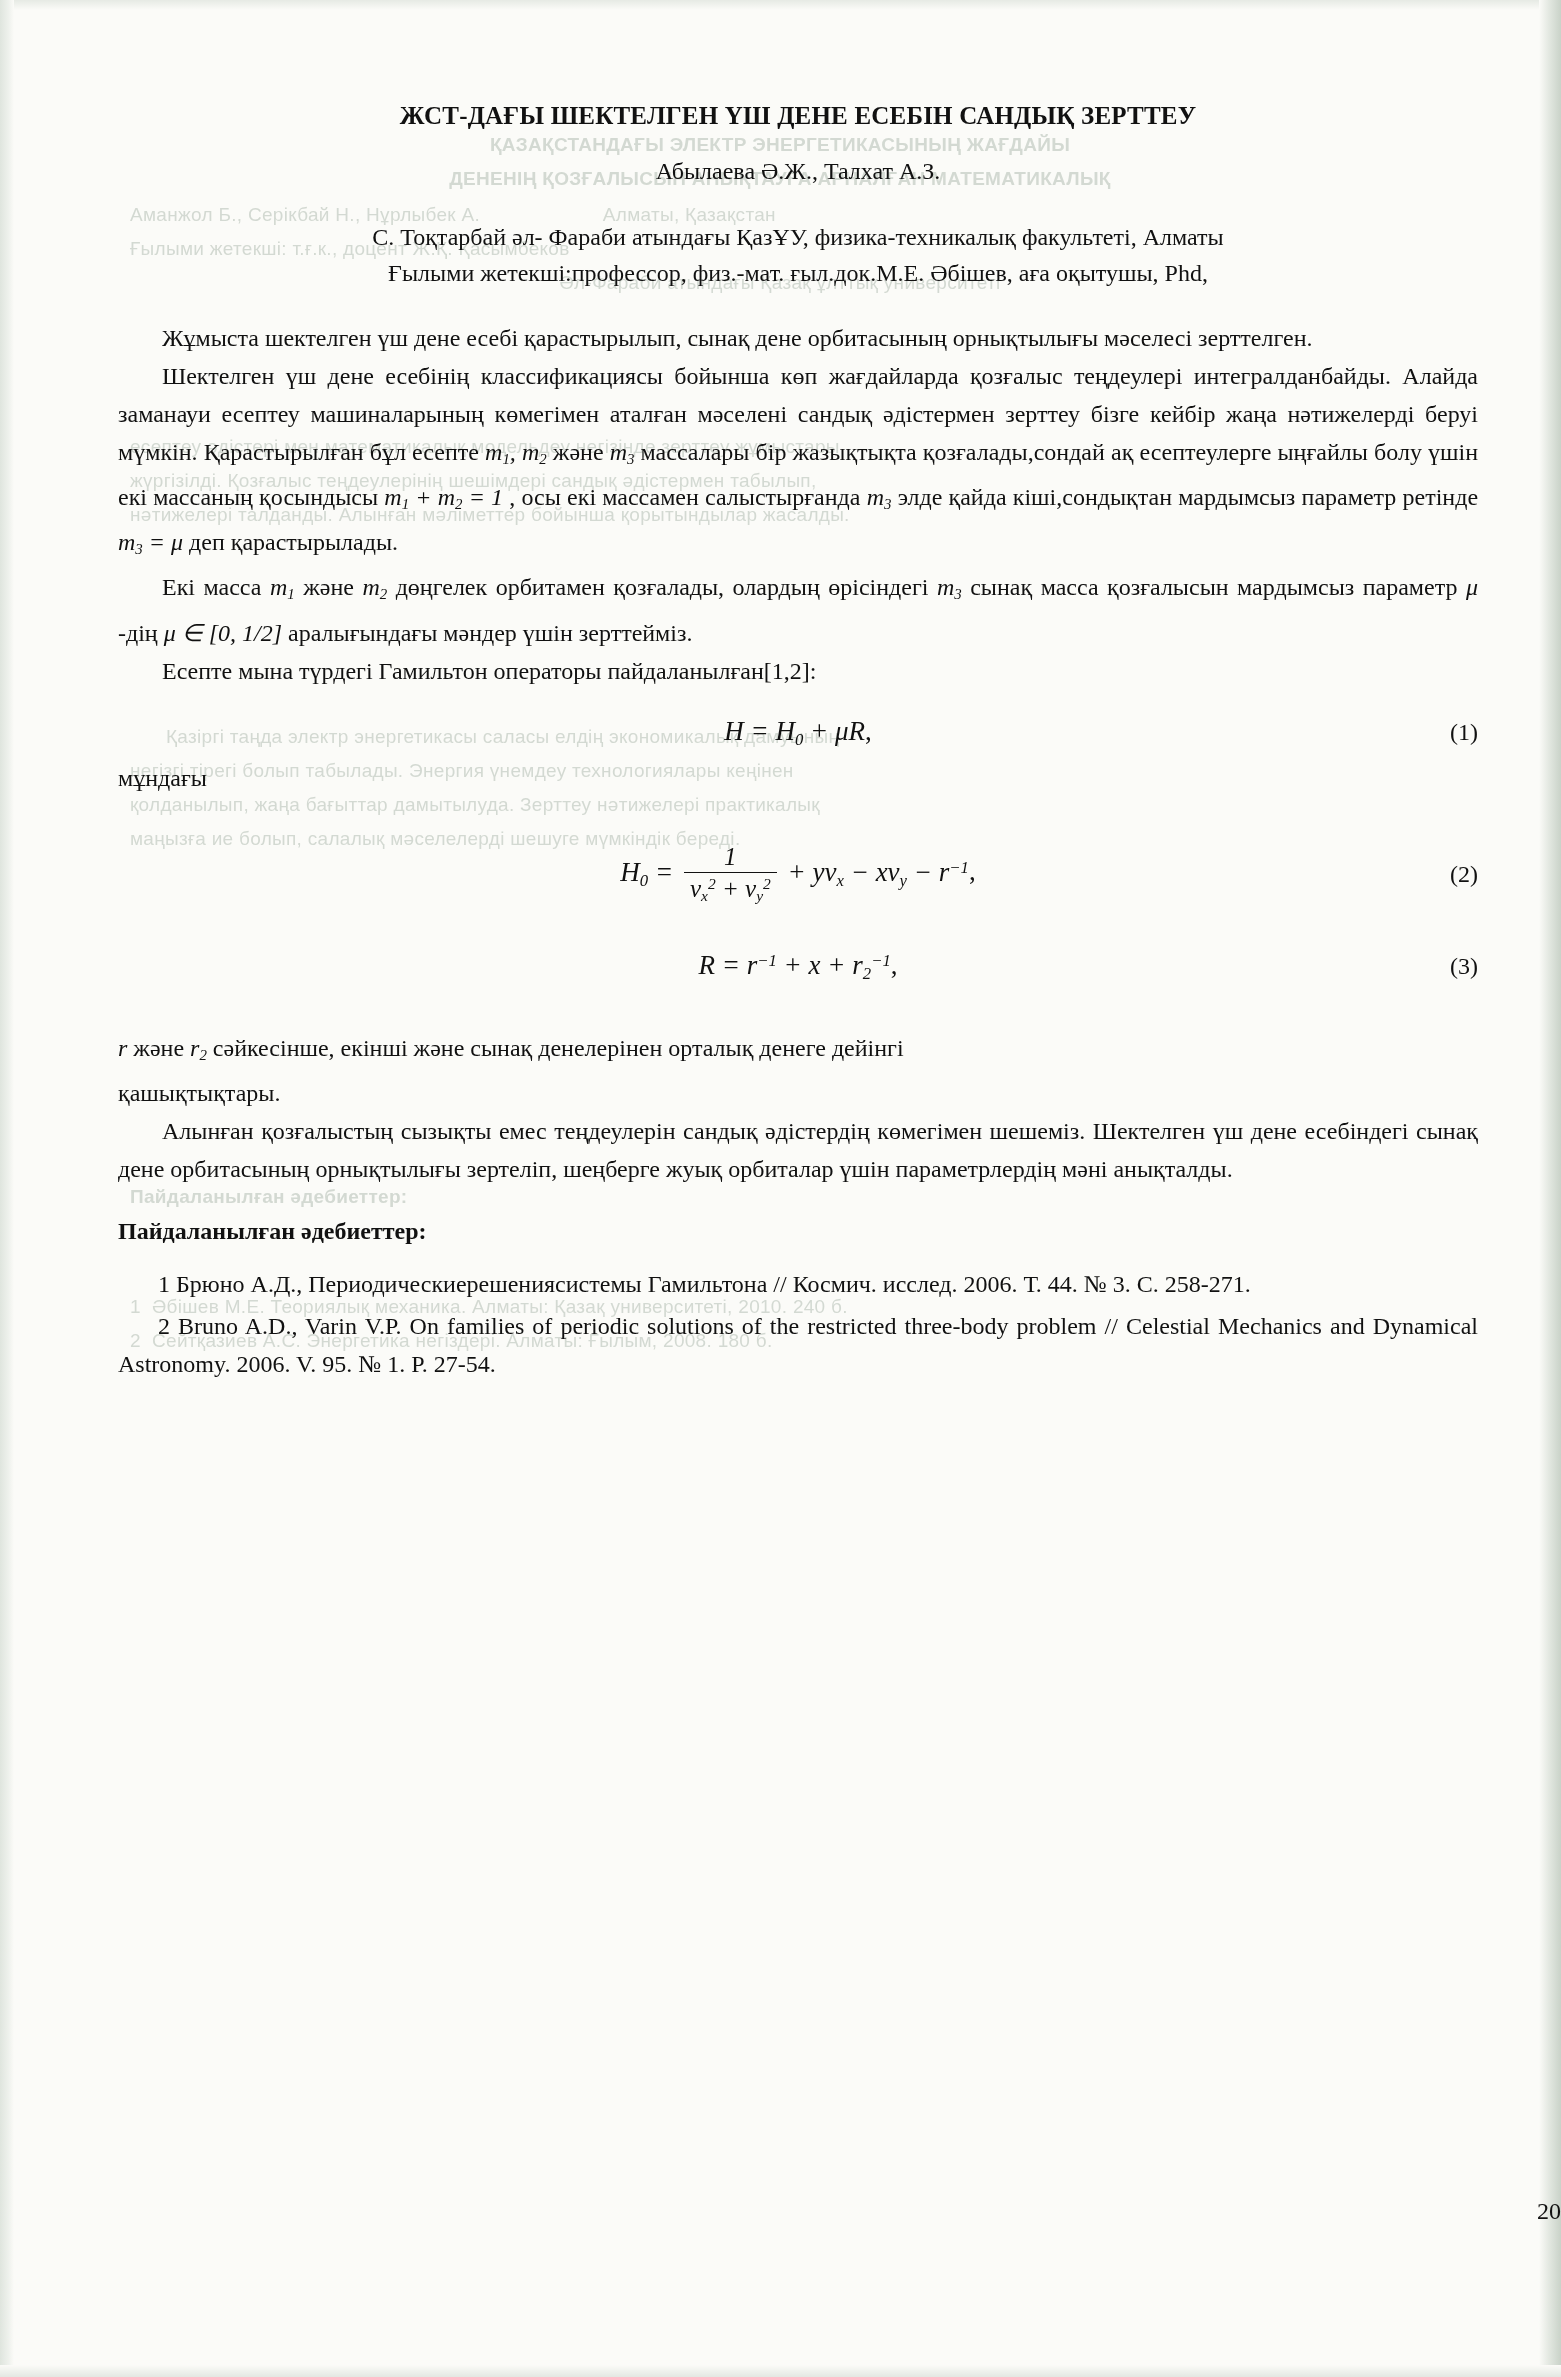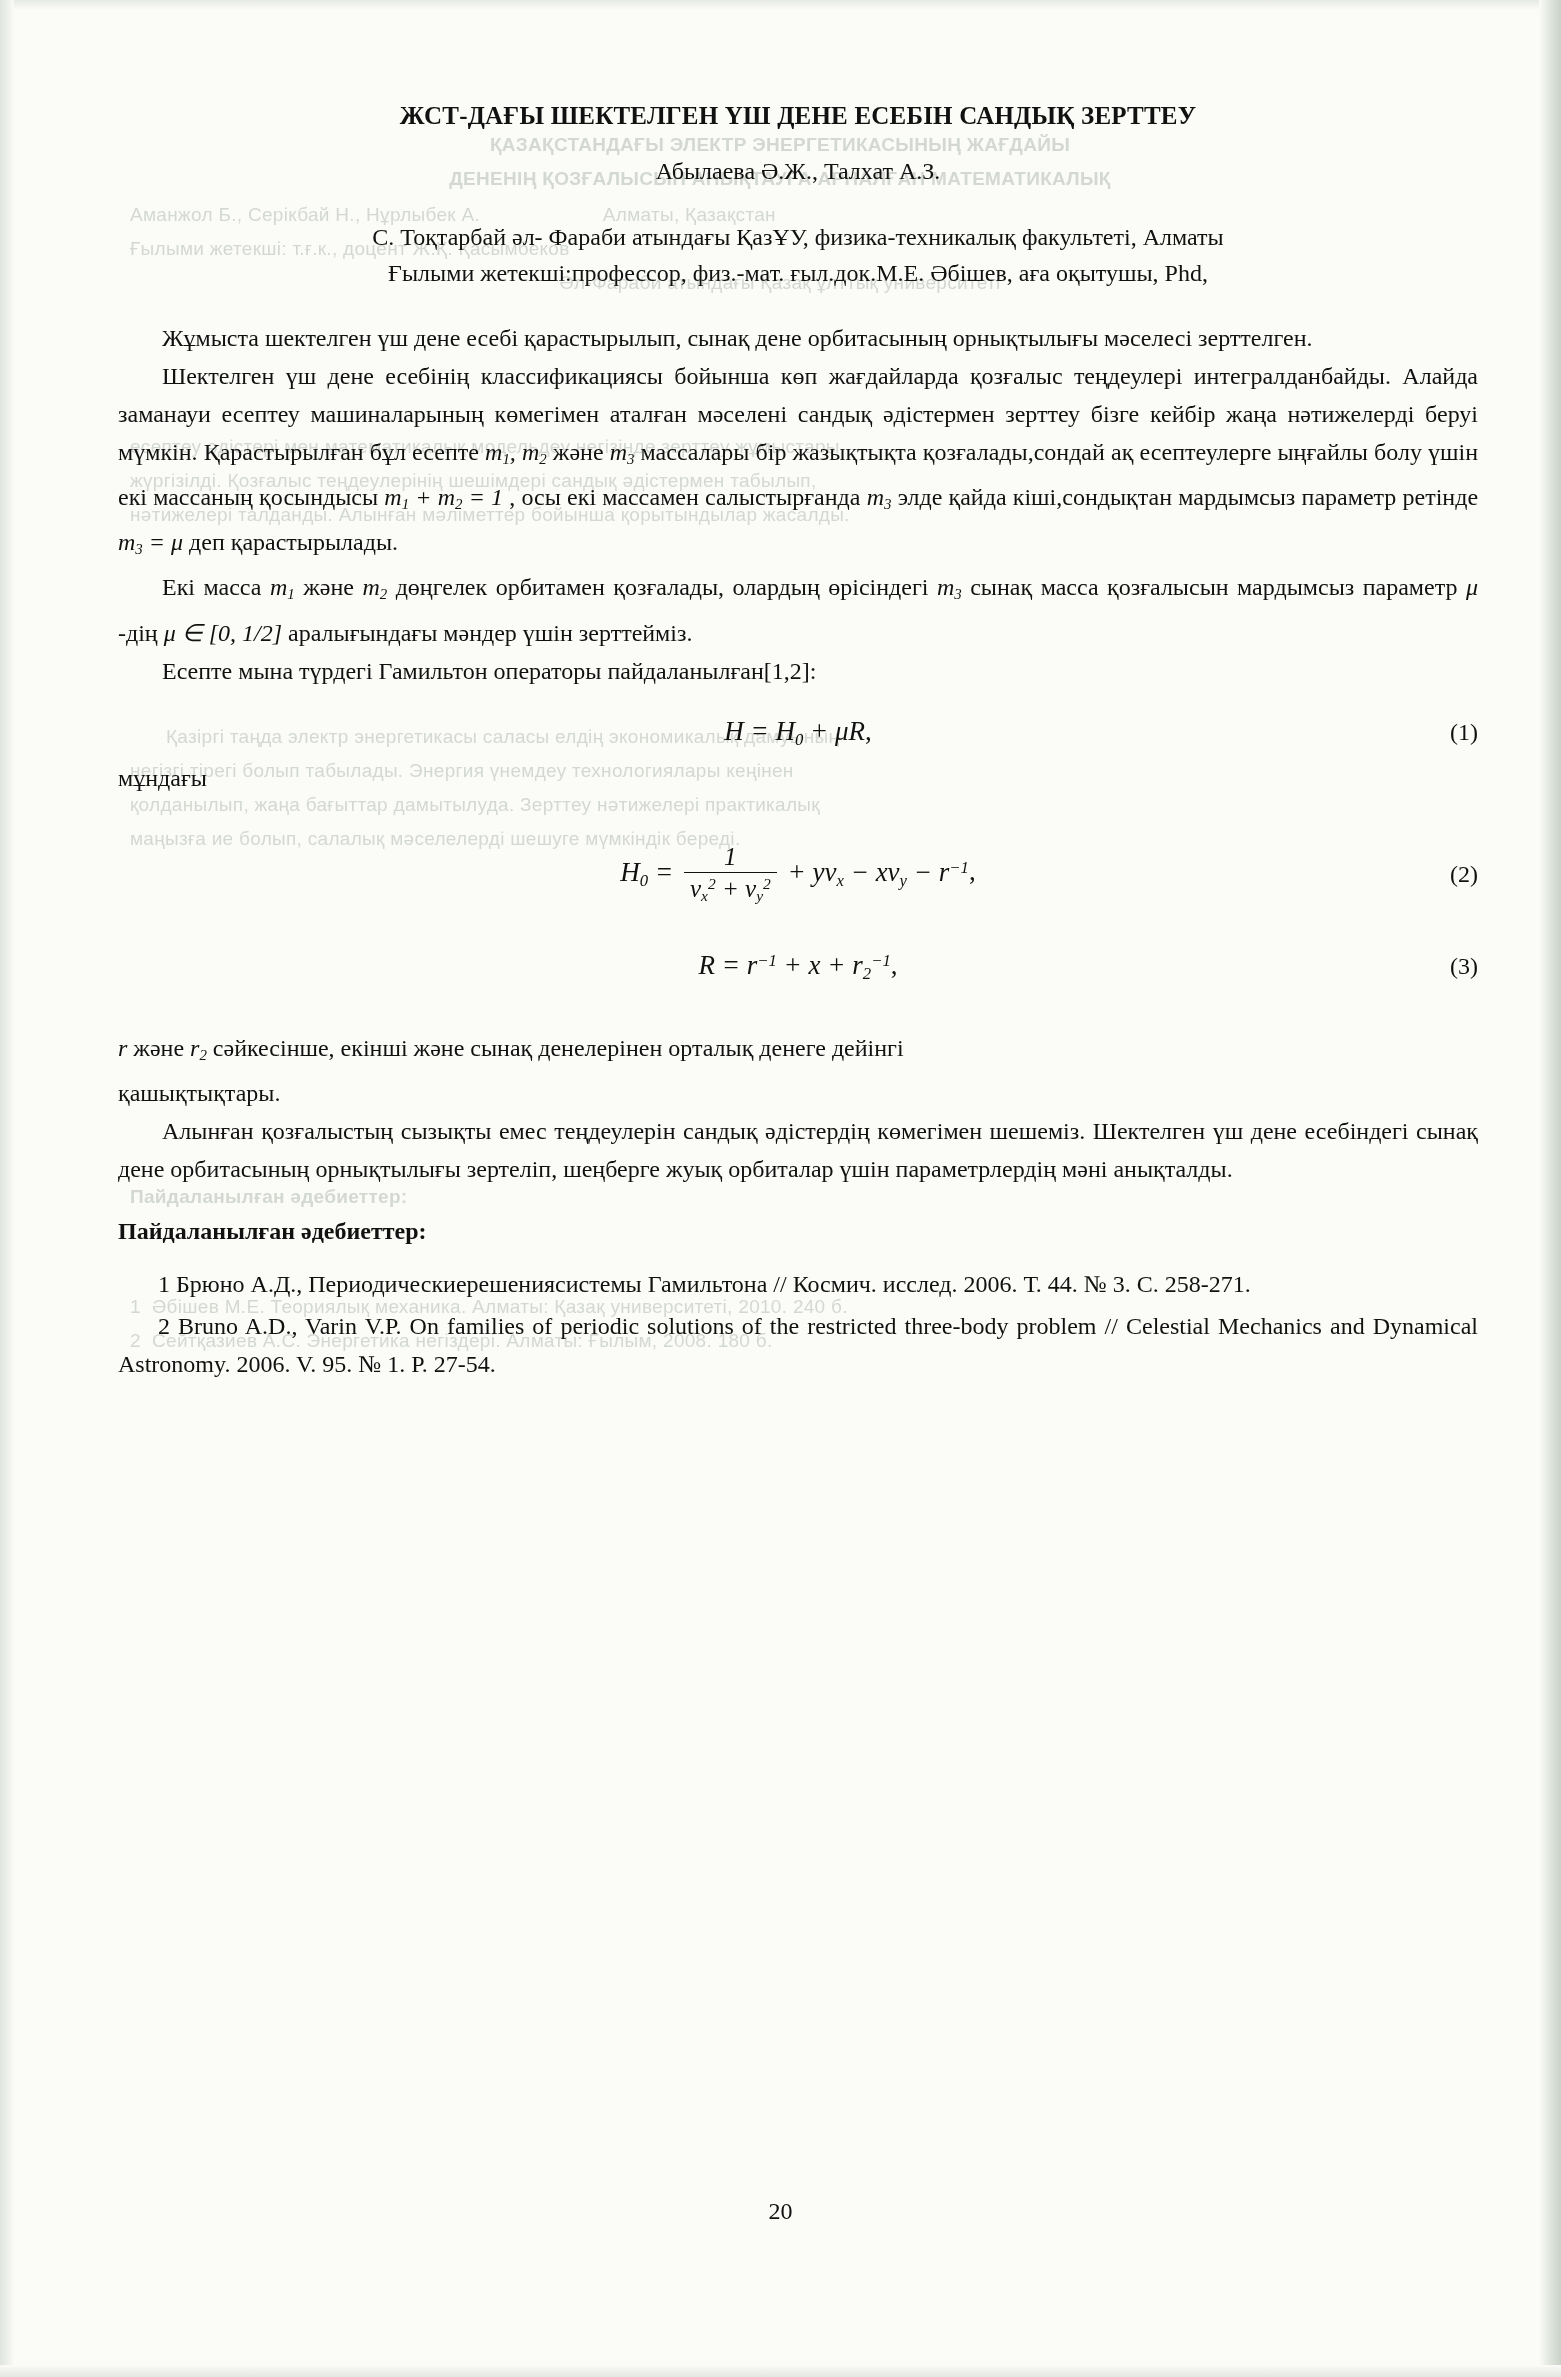--- a/index.html
+++ b/index.html
@@ -138,21 +138,21 @@
     line-height: 38px;
     text-align: justify;
     margin: 0 0 4px 0;
     text-indent: 40px;
   }
   .page-number {
     position: absolute;
     left: 0;
     right: 0;
     top: 2198px;
-    text-align: center;
+    text-align: right;
     font-size: 24px;
   }
   .spacer-sm { height: 12px; }
 </style>
 </head>
 <body>
 
 <div class="page-bg"></div>
 <div class="edge-top"></div>
 <div class="edge-left"></div>

